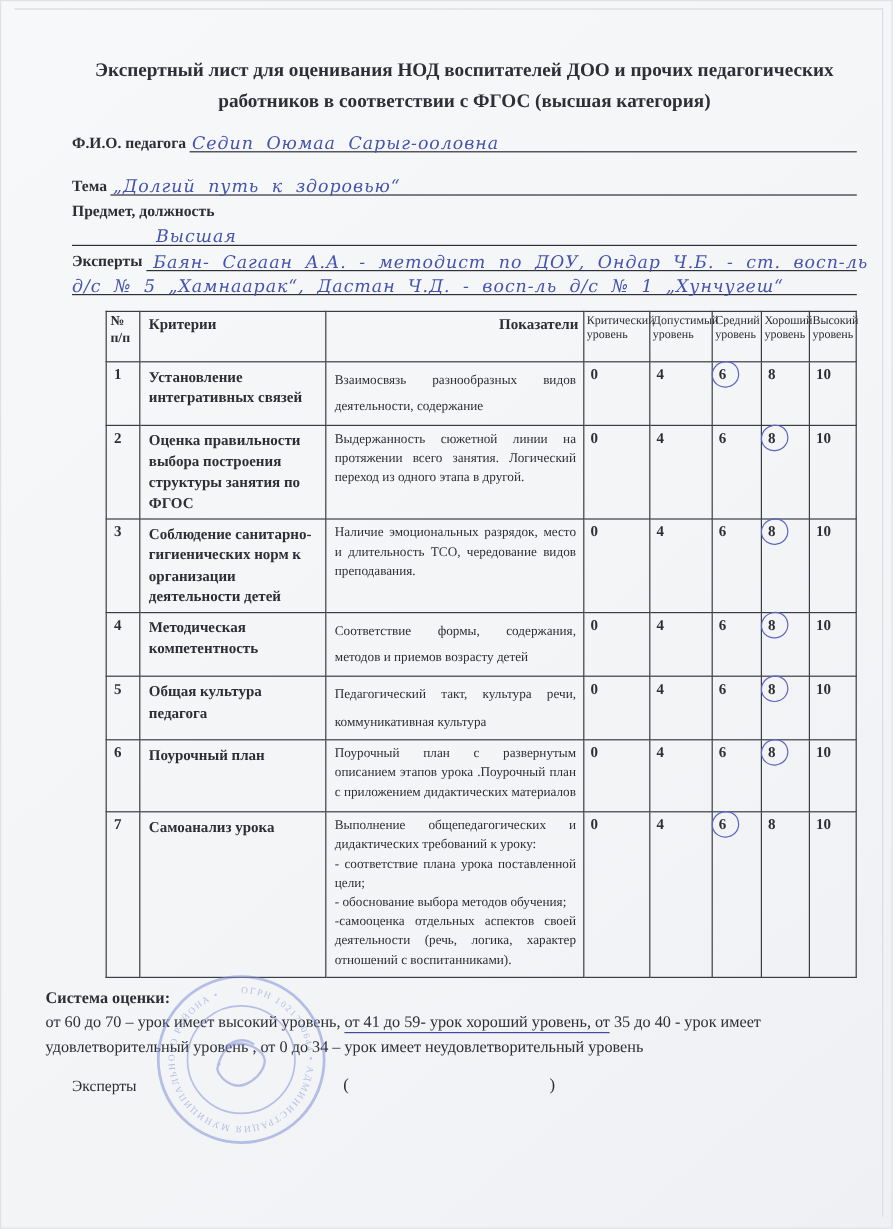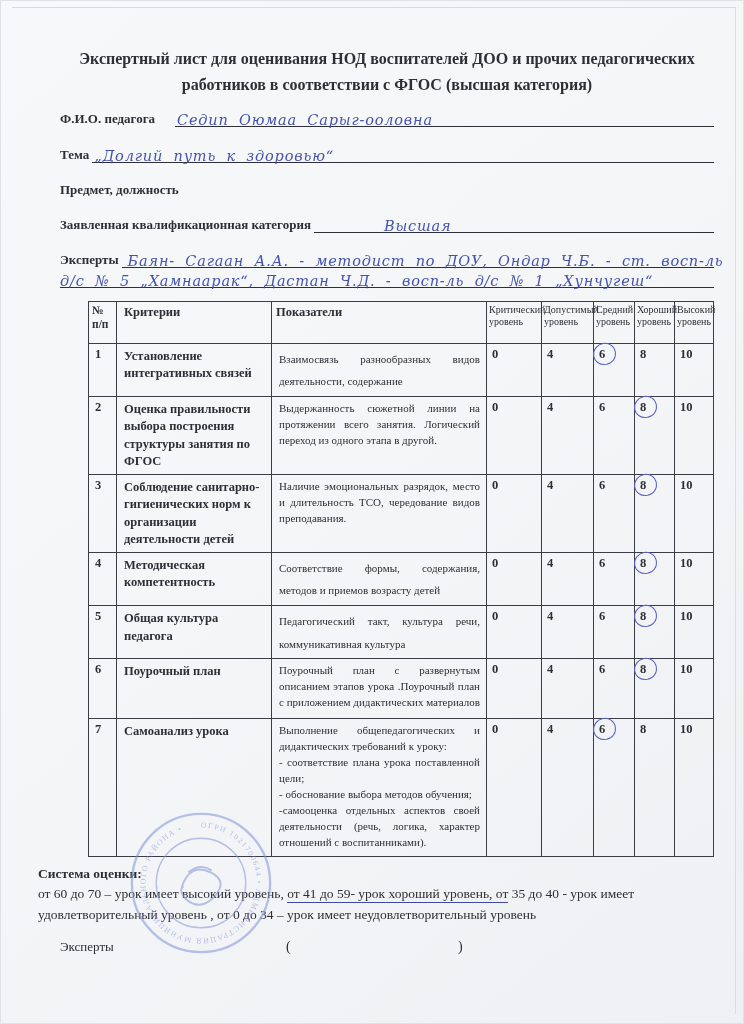--- a/index.html
+++ b/index.html
@@ -6,34 +6,34 @@
   body{background:#e9eaec;font-family:"Liberation Serif",serif;color:#2e2e36;}
   .page{position:relative;width:744px;height:1024px;margin:0 auto;overflow:hidden;
         background:linear-gradient(140deg,#f7f8fa 0%,#f4f5f7 55%,#eef0f3 100%);
         box-shadow:inset 0 0 0 1px #e0e1e5;}
   .page .scan-edge-top{position:absolute;top:7px;left:12px;right:8px;height:1px;background:#d9dade;}
   .page .scan-edge-right{position:absolute;top:7px;right:8px;bottom:10px;width:1px;background:#dcdde1;}
   .content{position:absolute;inset:0;padding:46px 30px 0 60px;box-sizing:border-box;}
 
   .title{width:632px;margin:0 auto;font-size:16px;font-weight:bold;text-align:center;line-height:1.62;}
 
-  .frow{display:flex;align-items:flex-end;font-size:13px;font-weight:bold;height:19px;margin-top:16px;}
+  .frow{display:flex;align-items:flex-end;font-size:13px;font-weight:bold;height:19px;margin-top:2px;}
   .frow .lbl{white-space:nowrap;padding-right:3px;}
   .fill{flex:1;position:relative;border-bottom:1.3px solid #2f2f37;height:19px;}
   .fill-line{position:relative;border-bottom:1.3px solid #2f2f37;height:19px;}
   .hand{font-family:"DejaVu Serif",serif;font-style:italic;font-weight:normal;color:#4553ac;
         font-size:14.5px;letter-spacing:.8px;word-spacing:5px;white-space:nowrap;}
   .fill .hand,.fill-line .hand{position:absolute;left:2px;bottom:-2px;}
-  .fio-row{margin-top:10px;gap:17px;}
+  .fio-row{margin-top:10px;}
   .tema-row{margin-top:17px;}
 
   table{border-collapse:collapse;margin:13px 0 0 28px;width:625px;table-layout:fixed;}
   th,td{border:1px solid #3c3c44;vertical-align:top;padding:3px 4px;box-sizing:border-box;}
   thead tr{height:42px;}
-  th.hmain{font-weight:bold;font-size:12.5px;text-align:left;}
+  th.hmain{font-weight:bold;font-size:12.5px;text-align:right;}
   th.hnum{font-weight:bold;font-size:11.5px;text-align:left;line-height:1.2;padding:2px 3px;}
   th.lvl{font-weight:normal;font-size:10px;text-align:left;line-height:1.2;padding:2px 2px;}
   td.cnum{font-weight:bold;font-size:12.5px;padding-left:6px;}
   td.crit{font-weight:bold;font-size:12.5px;line-height:1.4;padding:4px 4px 3px 7px;}
   td.ind{font-size:11px;line-height:1.45;text-align:justify;white-space:pre-line;padding:4px 6px 3px 7px;}
   tr.airy td.ind{line-height:2.05;}
   td.sc{font-weight:bold;font-size:12.5px;padding-left:5px;}
   .swrap{position:relative;display:inline-block;min-width:10px;}
   .swrap.circled::after{content:"";position:absolute;left:-6px;top:-4px;width:21px;height:20px;
         border:1.6px solid #5b66c4;border-radius:52% 48% 50% 50%;transform:rotate(-10deg);}
@@ -79,21 +79,20 @@
       <span class="fill">
           <span class="hand">„Долгий путь к здоровью“</span>
         </span>
     </div>
 
     <div class="frow">
       <span class="lbl">Предмет, должность</span>
     </div>
 
     <div class="frow">
-      <span class="lbl">Заявленная квалификационная категория</span>
       <span class="fill">
           <span class="hand" style="left:70px;">Высшая</span>
         </span>
     </div>
 
     <div class="frow">
       <span class="lbl">Эксперты</span>
       <span class="fill">
           <span class="hand" style="left:6px;">Баян- Сагаан А.А. - методист по ДОУ, Ондар Ч.Б. - ст. восп-ль</span>
         </span>

